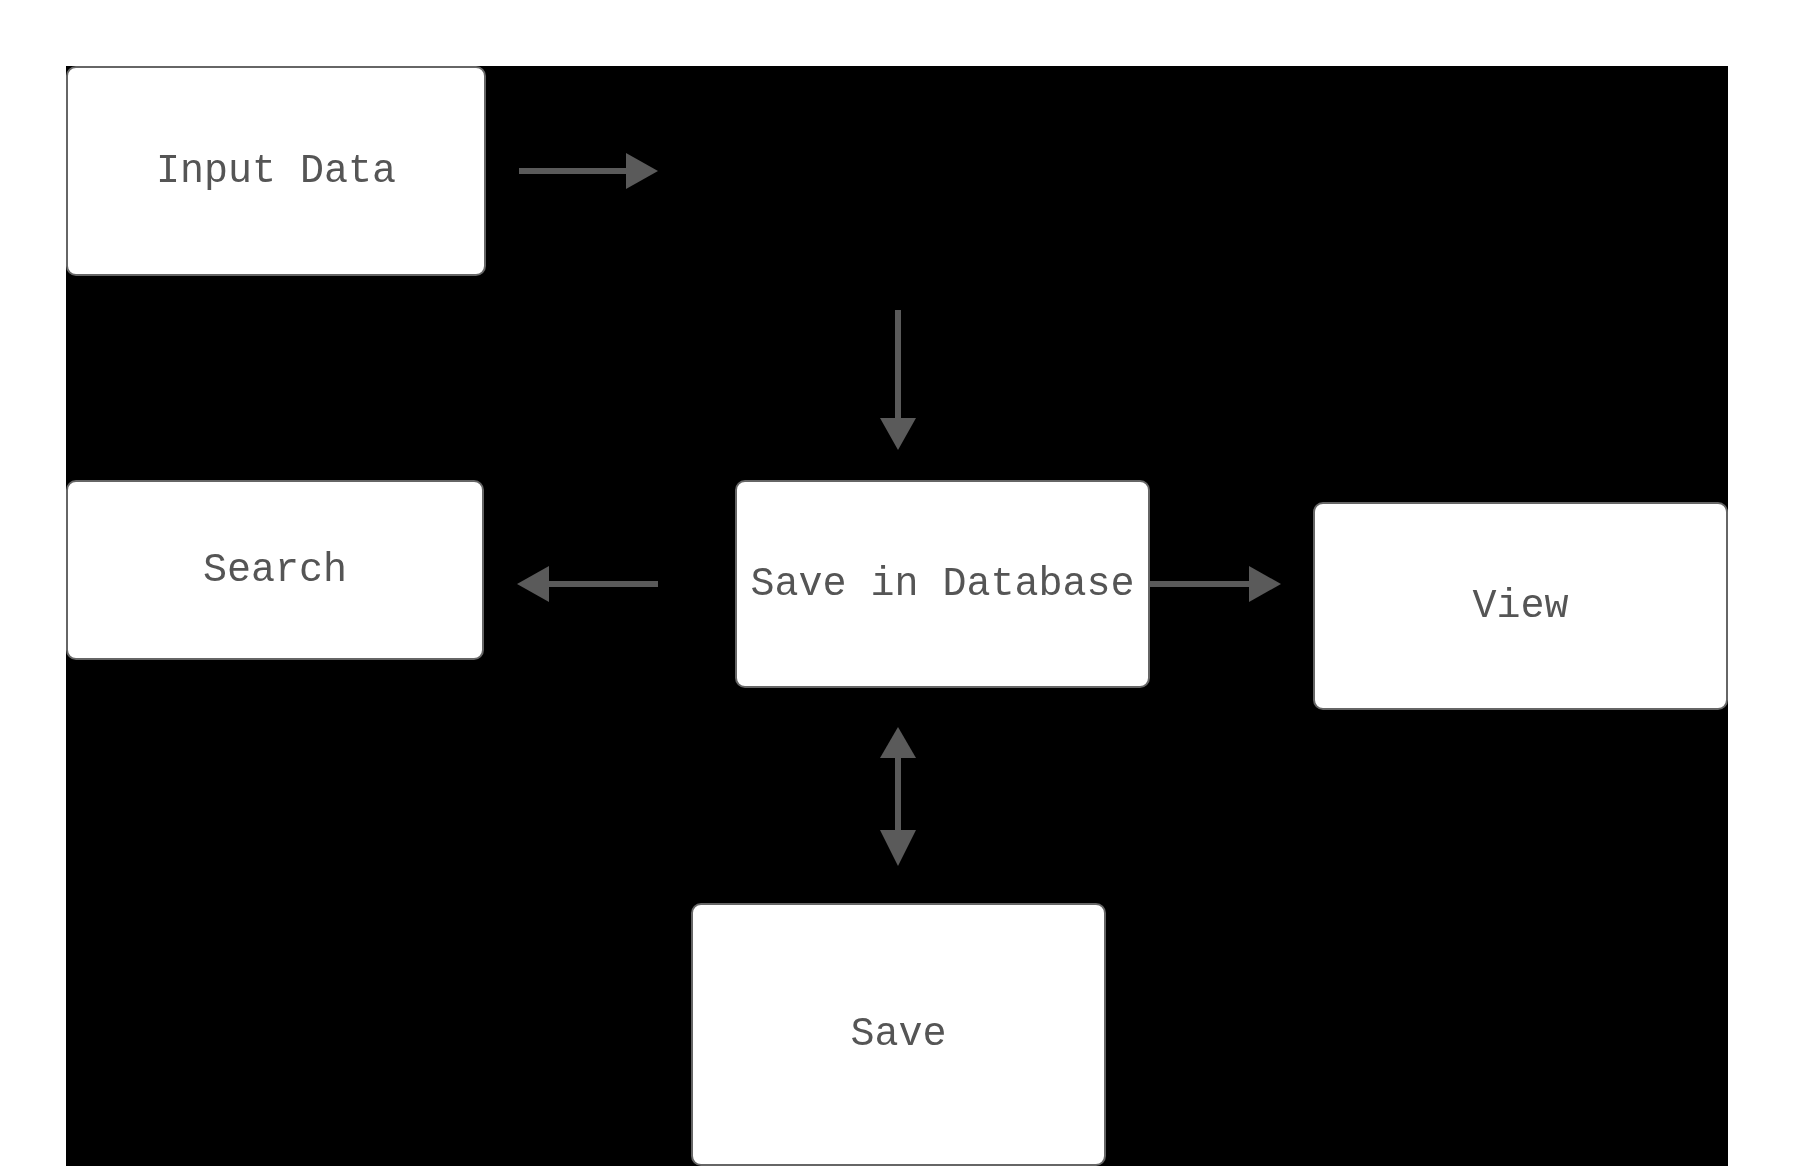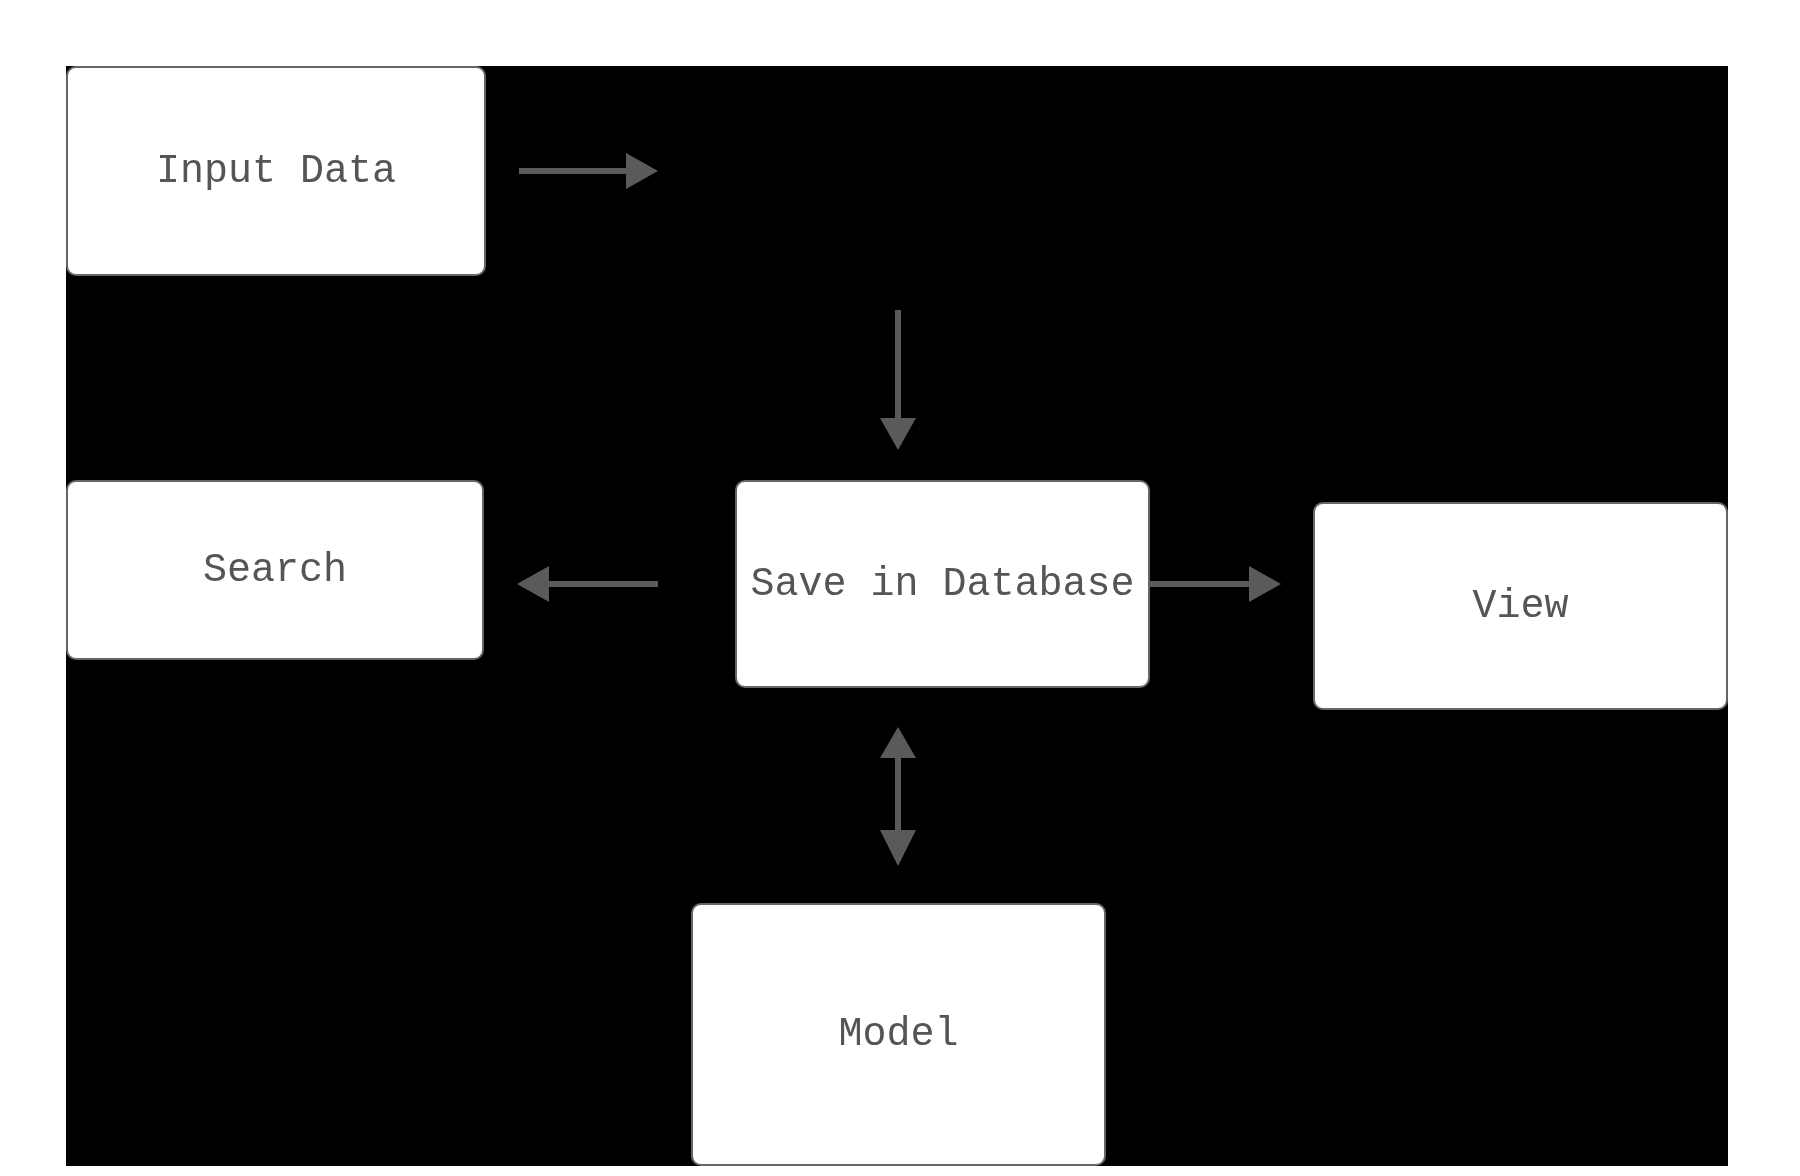--- a/index.html
+++ b/index.html
@@ -111,17 +111,17 @@
 
     <div class="node" style="left:625px; top:414px; width:415px; height:208px;margin-left:44px;">
       <span class="node-label">Save in Database</span>
     </div>
 
     <div class="node" style="left:1247px; top:436px; width:415px; height:208px;">
       <span class="node-label">View</span>
     </div>
 
     <div class="node" style="left:625px; top:837px; width:415px; height:263px;">
-      <span class="node-label">Model</span>
+      <span class="node-label">Save</span>
     </div>
 
   </div>
 </div>
 
 </body></html>

